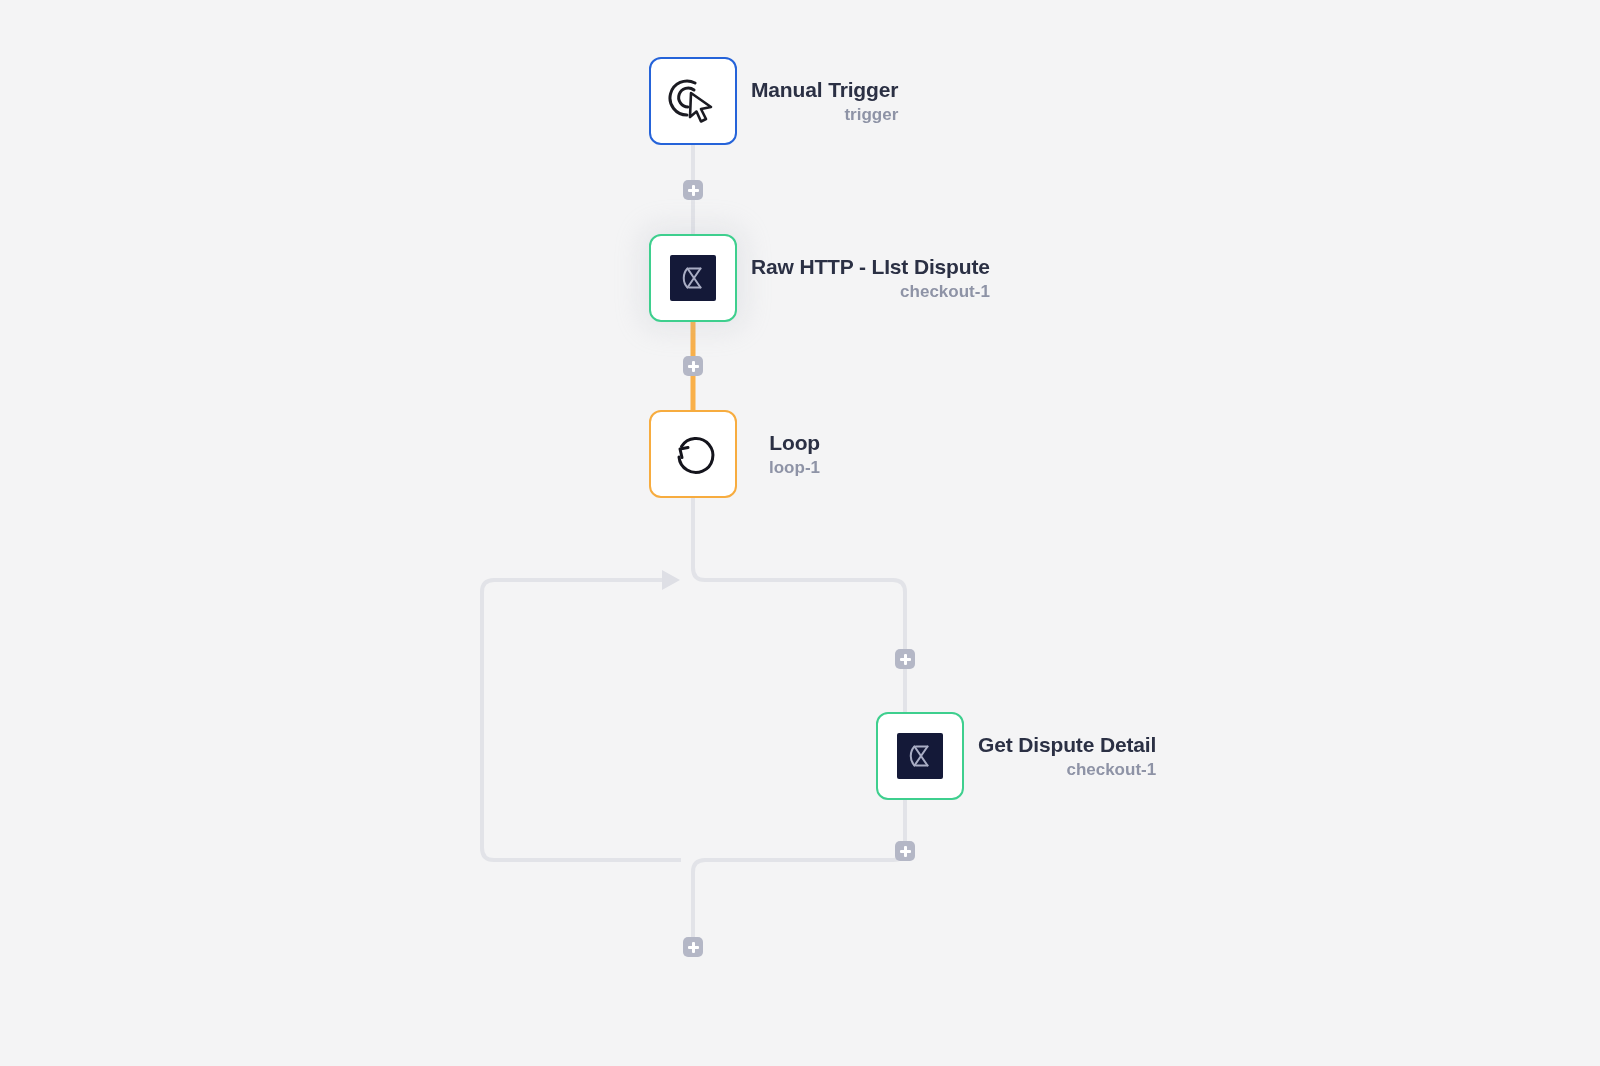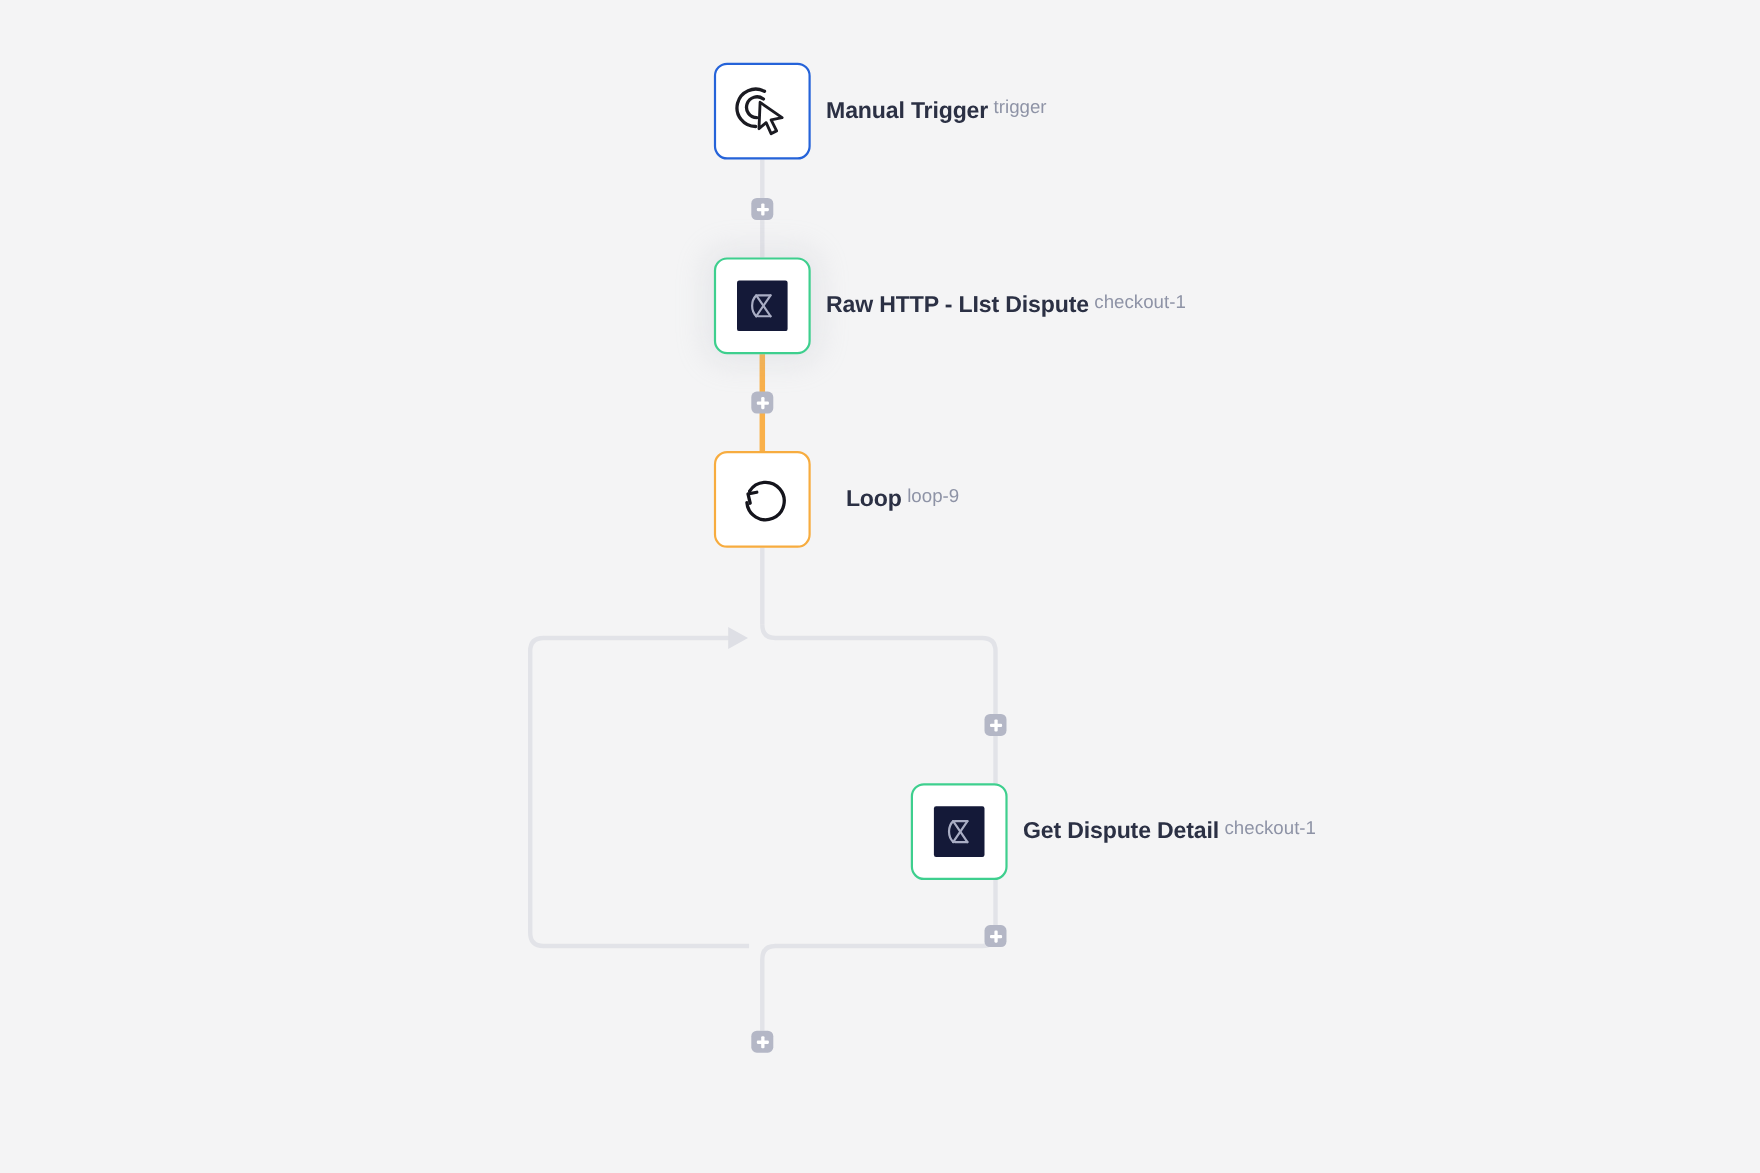--- a/index.html
+++ b/index.html
@@ -55,34 +55,36 @@
   .node-box.blue   { border-color: #2563d9; }
   .node-box.green  { border-color: #3ecf8e; }
   .node-box.orange { border-color: #f7ac3f; }
 
   .node-box.glow {
     box-shadow: 0 0 26px 10px rgba(180,184,196,0.20);
   }
 
   .node-text {
     display: flex;
+    flex-direction: column;
     justify-content: center;
     gap: 5px;
     white-space: nowrap;
+    text-align: right;
   }
   .node-title {
     font-size: 21px;
     font-weight: 700;
     color: #2b3044;
     letter-spacing: -0.15px;
     line-height: 1.1;
   }
   .node-sub {
     font-size: 17px;
-    font-weight: 400;
+    font-weight: 700;
     color: #8e93a6;
     line-height: 1.1;
   }
 
   
   .app-tile {
     width: 46px;
     height: 46px;
     background: #141938;
     border-radius: 2px;
@@ -170,25 +172,25 @@
 
   <div class="node" style="left:649px; top:410px;gap:32px;">
     <div class="node-box orange">
       <svg width="52" height="52" viewBox="0 0 52 52">
         <path d="M14.5 18.5 A17 17 0 1 1 12 29" fill="none" stroke="#14141c" stroke-width="3" stroke-linecap="round"></path>
         <path d="M21 19.5 L13 21 L15 29.5" fill="none" stroke="#14141c" stroke-width="3" stroke-linecap="round" stroke-linejoin="round"></path>
       </svg>
     </div>
     <div class="node-text">
       <div class="node-title">Loop</div>
-      <div class="node-sub">loop-9</div>
-    </div>
-  </div>
-
-  <div class="node" style="left:828px; top:712px;">
+      <div class="node-sub">loop-1</div>
+    </div>
+  </div>
+
+  <div class="node" style="left:876px; top:712px;">
     <div class="node-box green">
       <div class="app-tile">
         <svg width="30" height="30" viewBox="0 0 30 30">
           <path d="M9.5 5.5 C4.5 10.5 4.5 19.5 9.5 24.5" fill="none" stroke="#a9adc4" stroke-width="2" stroke-linecap="round"></path>
           <path d="M9.5 5.5 L22.5 24.5" fill="none" stroke="#a9adc4" stroke-width="2" stroke-linecap="round"></path>
           <path d="M22.5 5.5 L9.5 24.5" fill="none" stroke="#a9adc4" stroke-width="2" stroke-linecap="round"></path>
           <path d="M11 5.5 L22.5 5.5" fill="none" stroke="#a9adc4" stroke-width="2" stroke-linecap="round"></path>
           <path d="M11 24.5 L22.5 24.5" fill="none" stroke="#a9adc4" stroke-width="2" stroke-linecap="round"></path>
         </svg>
       </div>

